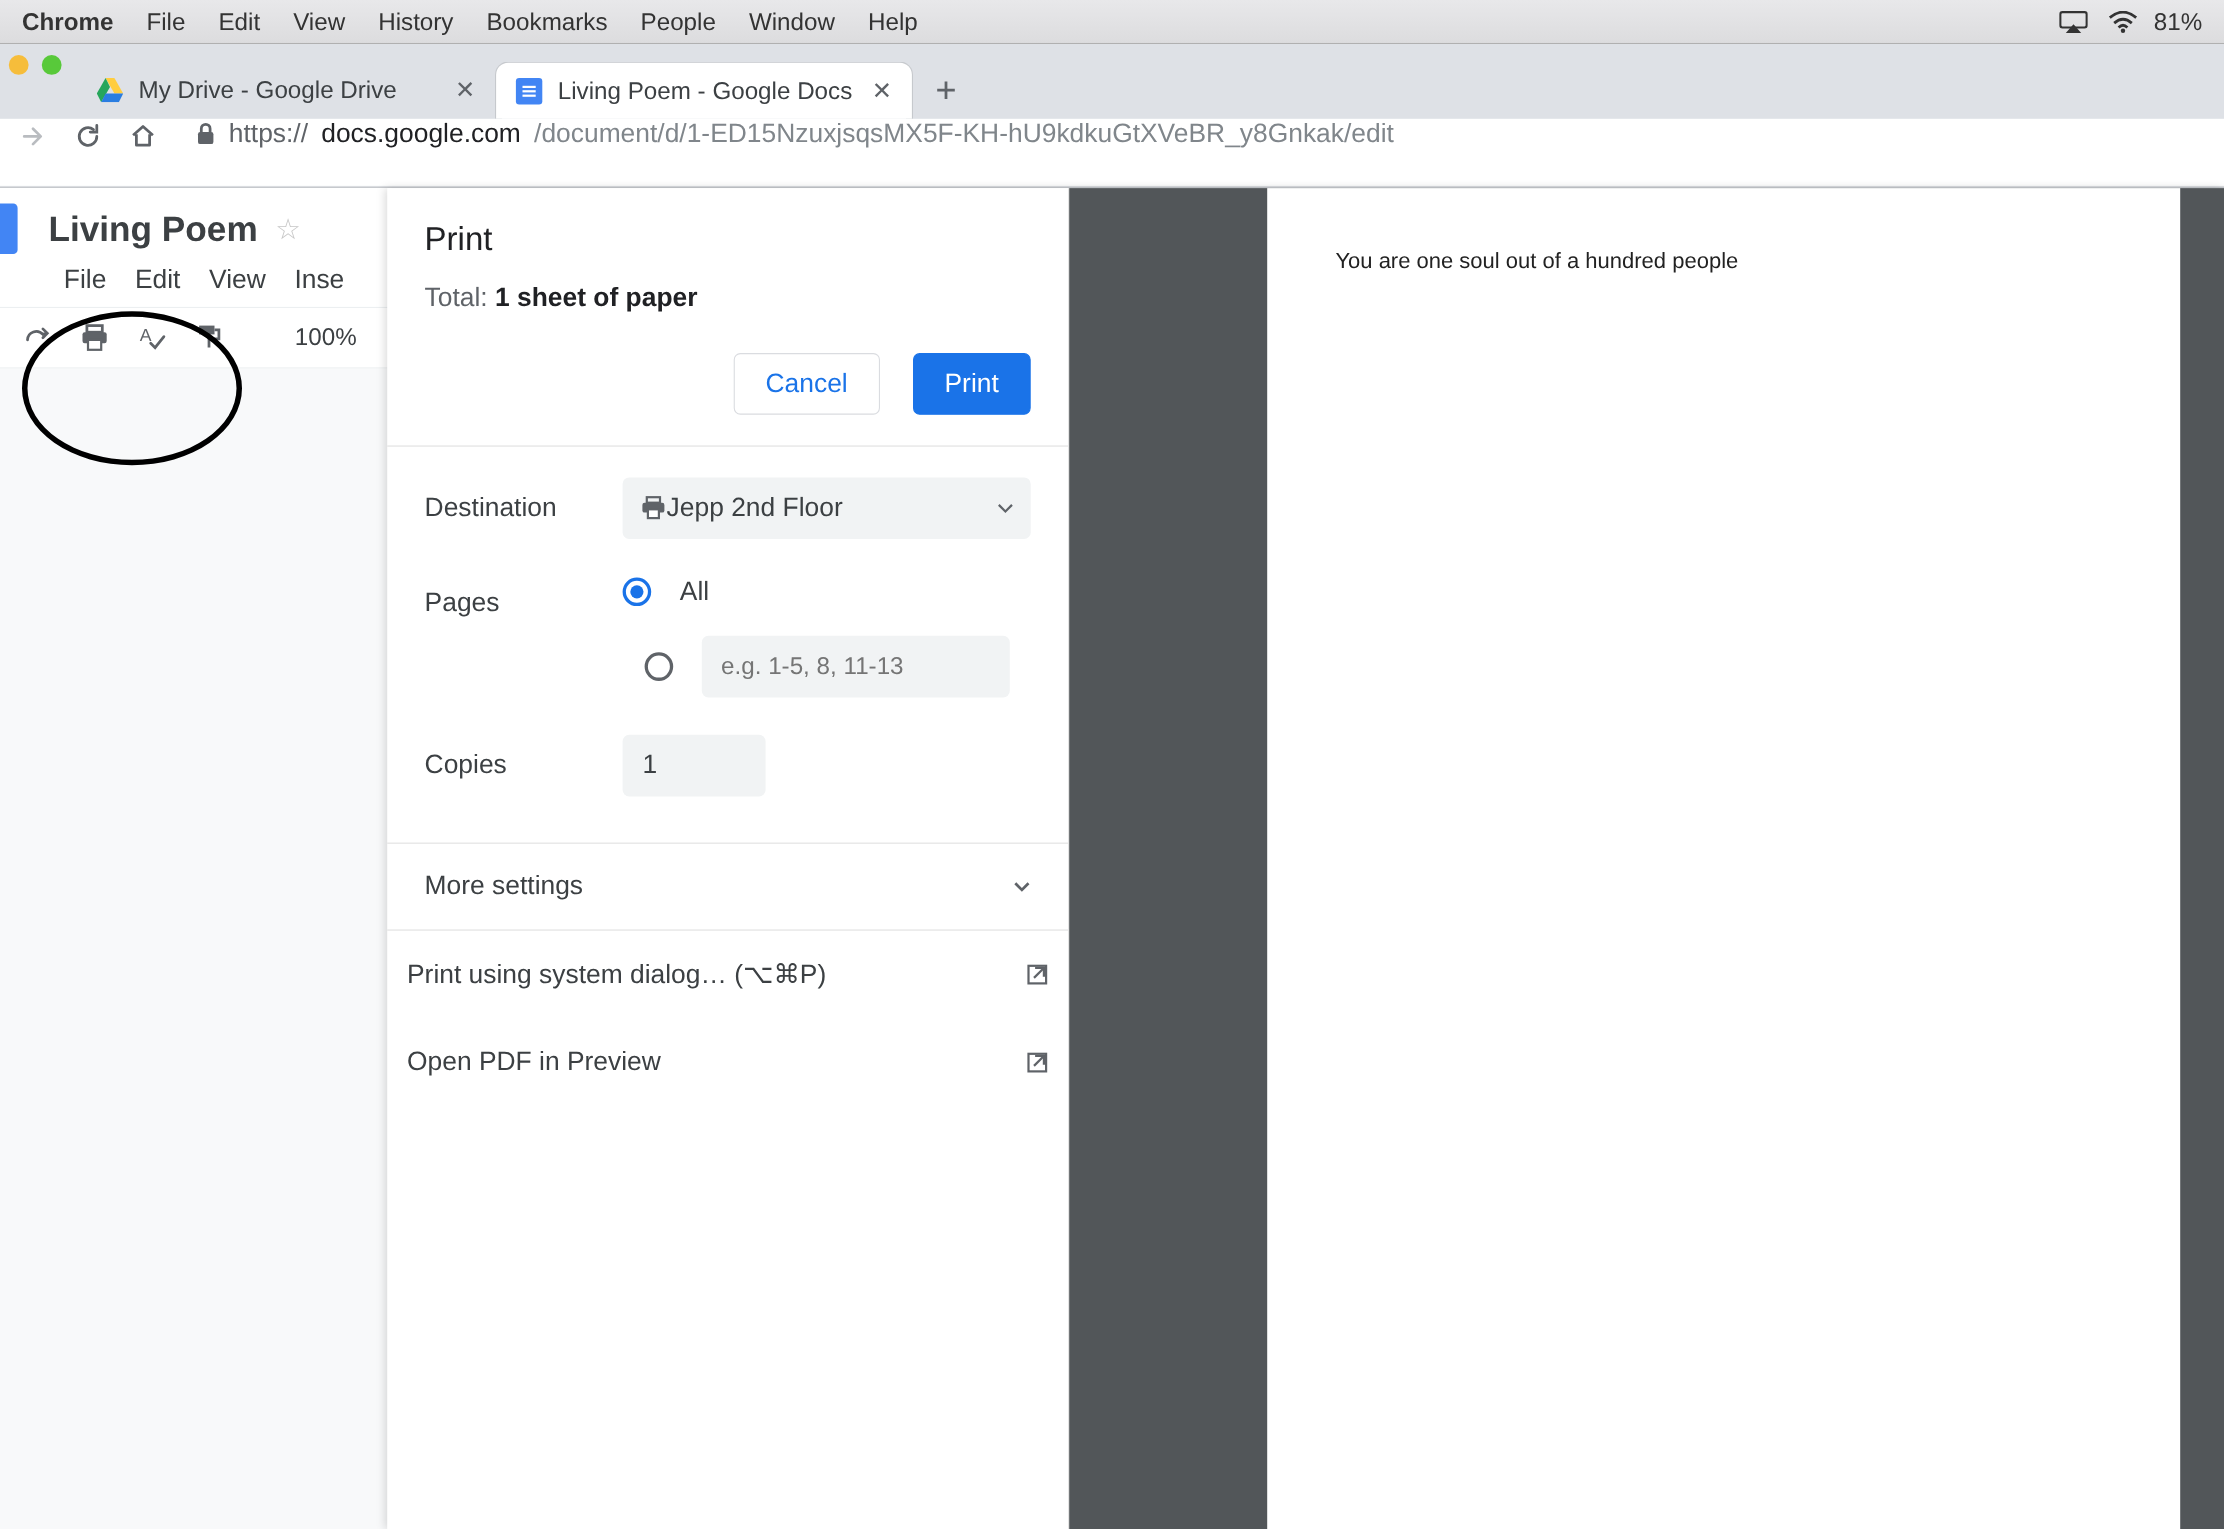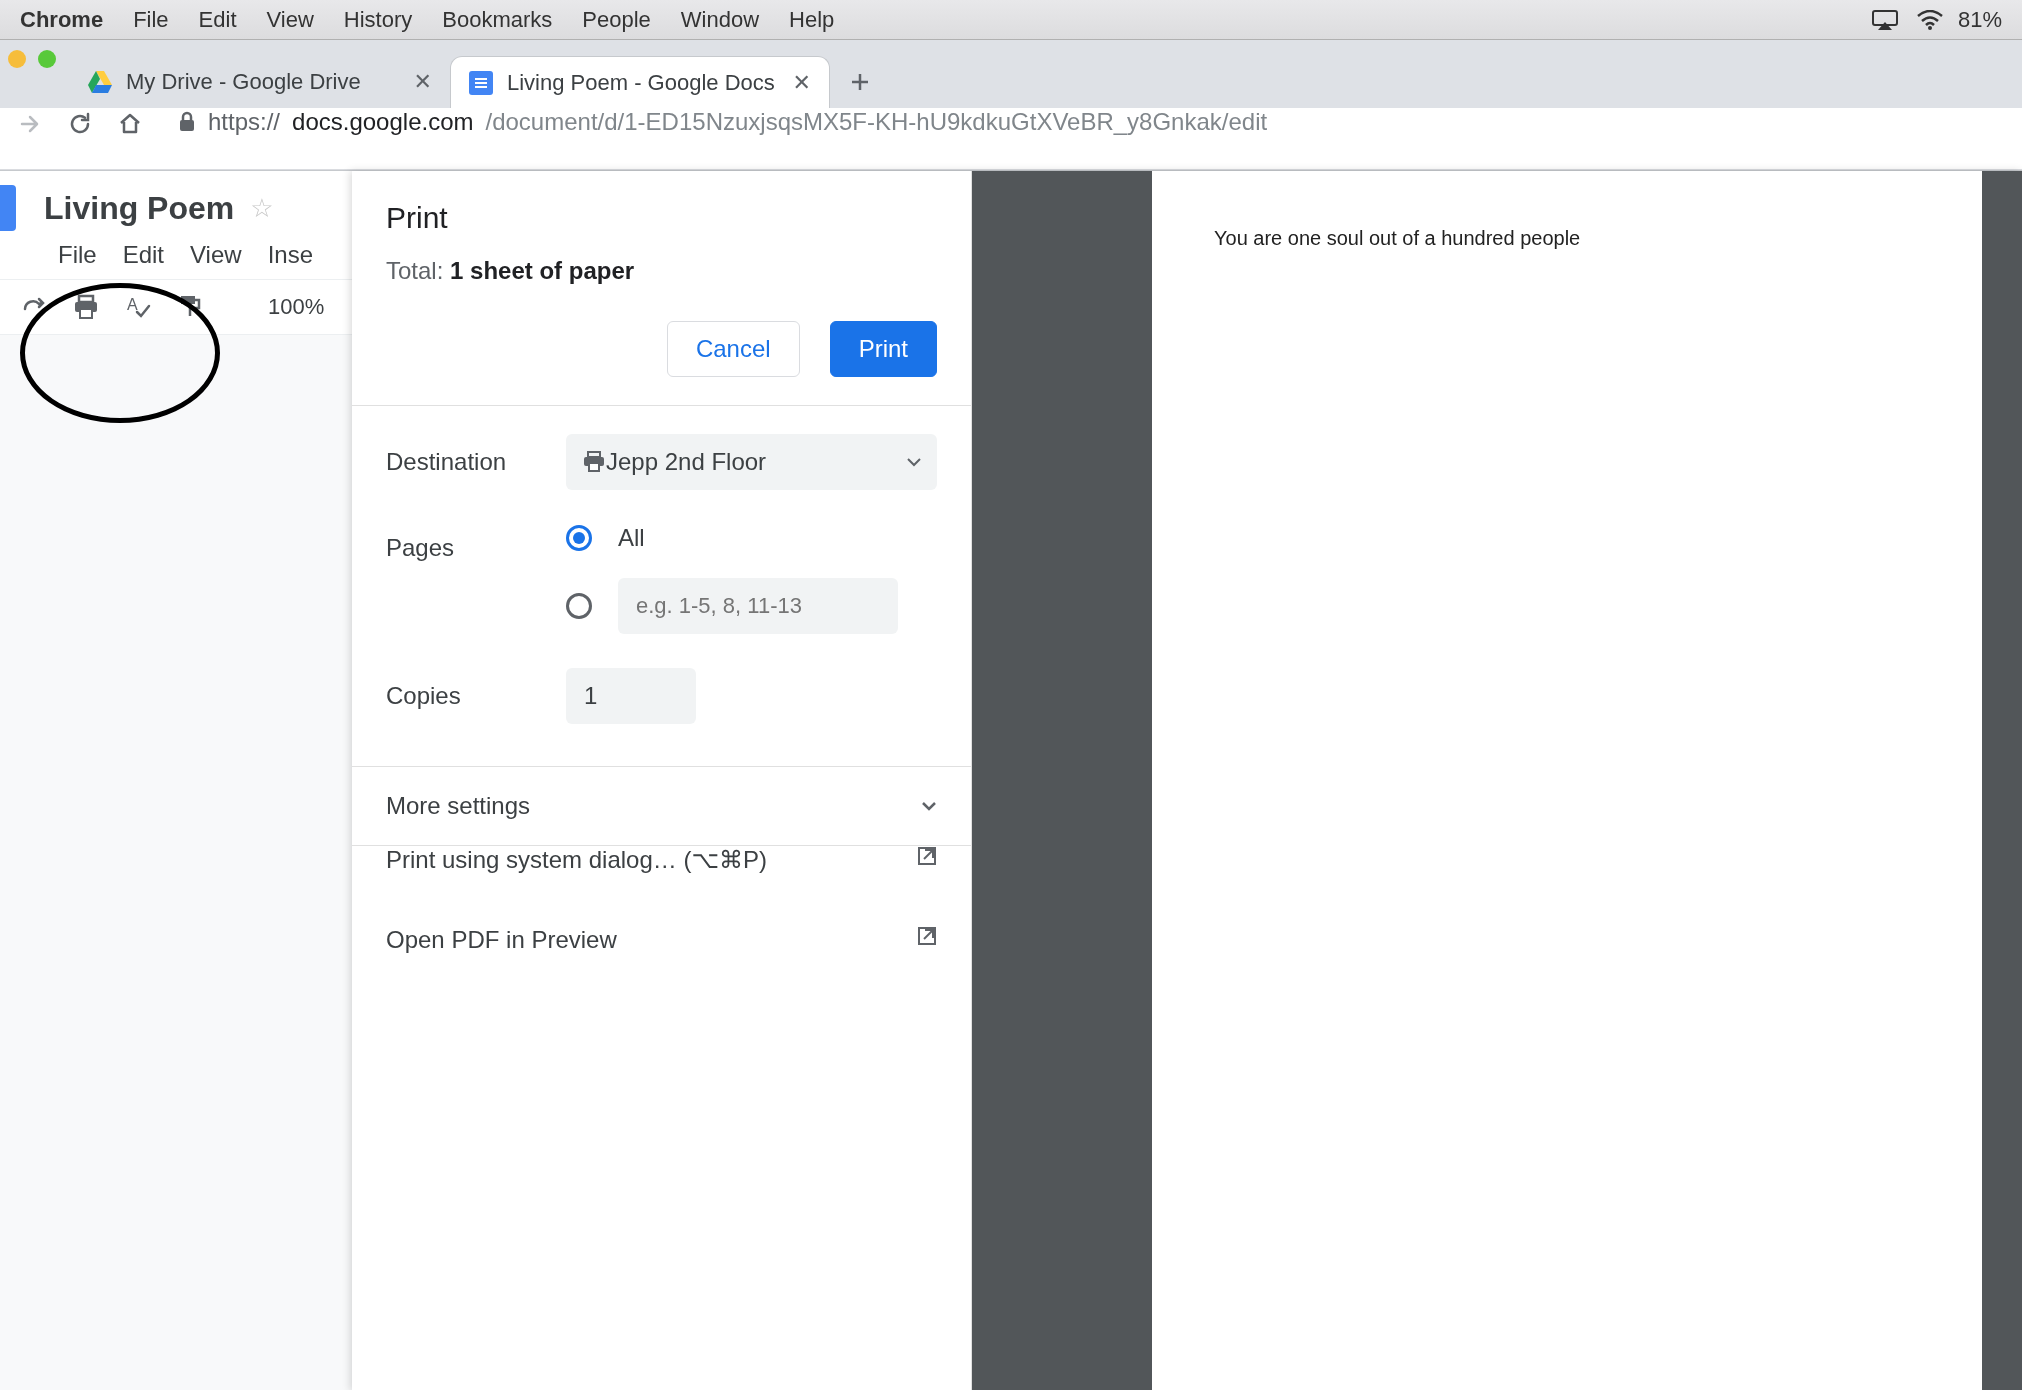--- a/index.html
+++ b/index.html
@@ -67,21 +67,21 @@
 .opt-label { width: 180px; color: #3c4043; }
 .dest-select { flex: 1; height: 56px; background: #f1f3f4; border-radius: 6px; display: flex; align-items: center; padding: 0 16px; color: #3c4043; }
 .dest-select .chev { margin-left: auto; color: #5f6368; }
 .radio { width: 26px; height: 26px; border: 3px solid #1a73e8; border-radius: 50%; display: inline-flex; align-items: center; justify-content: center; margin-right: 26px; }
 .radio.checked::after { content: ""; width: 12px; height: 12px; background: #1a73e8; border-radius: 50%; }
 .radio.unchecked { border-color: #5f6368; }
 .pages-input { width: 280px; height: 56px; background: #f1f3f4; border: none; border-radius: 6px; padding: 0 18px; font-size: 22px; color: #5f6368; }
 .copies-input { width: 130px; height: 56px; background: #f1f3f4; border: none; border-radius: 6px; padding: 0 18px; font-size: 24px; color: #3c4043; }
 .more-row { display: flex; align-items: center; height: 80px; border-top: 1px solid #e0e0e0; border-bottom: 1px solid #e0e0e0; margin: 8px -34px 0 -34px; padding: 0 34px; cursor: pointer; }
 .more-row .chev { margin-left: auto; color: #5f6368; }
-.link-row { display: flex; align-items: flex-start; height: 80px; margin: 0 -34px; padding: 0 34px; cursor: pointer; color: #3c4043; }
+.link-row { display: flex; align-items: center; height: 80px; margin: 0 -34px; padding: 0 18px; cursor: pointer; color: #3c4043; }
 .link-row .ext { margin-left: auto; color: #5f6368; }
 
 .print-preview-area { flex: 1; background: #525659; display: flex; justify-content: flex-start; padding: 0; }
 .preview-page { background: #fff; width: 830px; margin-left: 180px; padding: 56px 62px; font-size: 20px; color: #222; font-family: Arial, sans-serif; }
 
 svg { display: block; }
 </style>
 </head>
 <body>
 
@@ -251,21 +251,21 @@
         </div>
       </div>
 
       <div class="opt-row" style="align-items:flex-start;">
         <div class="opt-label" style="padding-top:10px;">Pages</div>
         <div style="flex:1;">
           <div style="display:flex; align-items:center; margin-bottom:26px;">
             <span class="radio checked"></span>
             <span>All</span>
           </div>
-          <div style="display:flex; align-items:center;">
+          <div style="display:flex; align-items:center;justify-content:center;">
             <span class="radio unchecked"></span>
             <input class="pages-input" placeholder="e.g. 1-5, 8, 11-13" style="">
           </div>
         </div>
       </div>
 
       <div class="opt-row">
         <div class="opt-label">Copies</div>
         <input class="copies-input" value="1" style="">
       </div>

